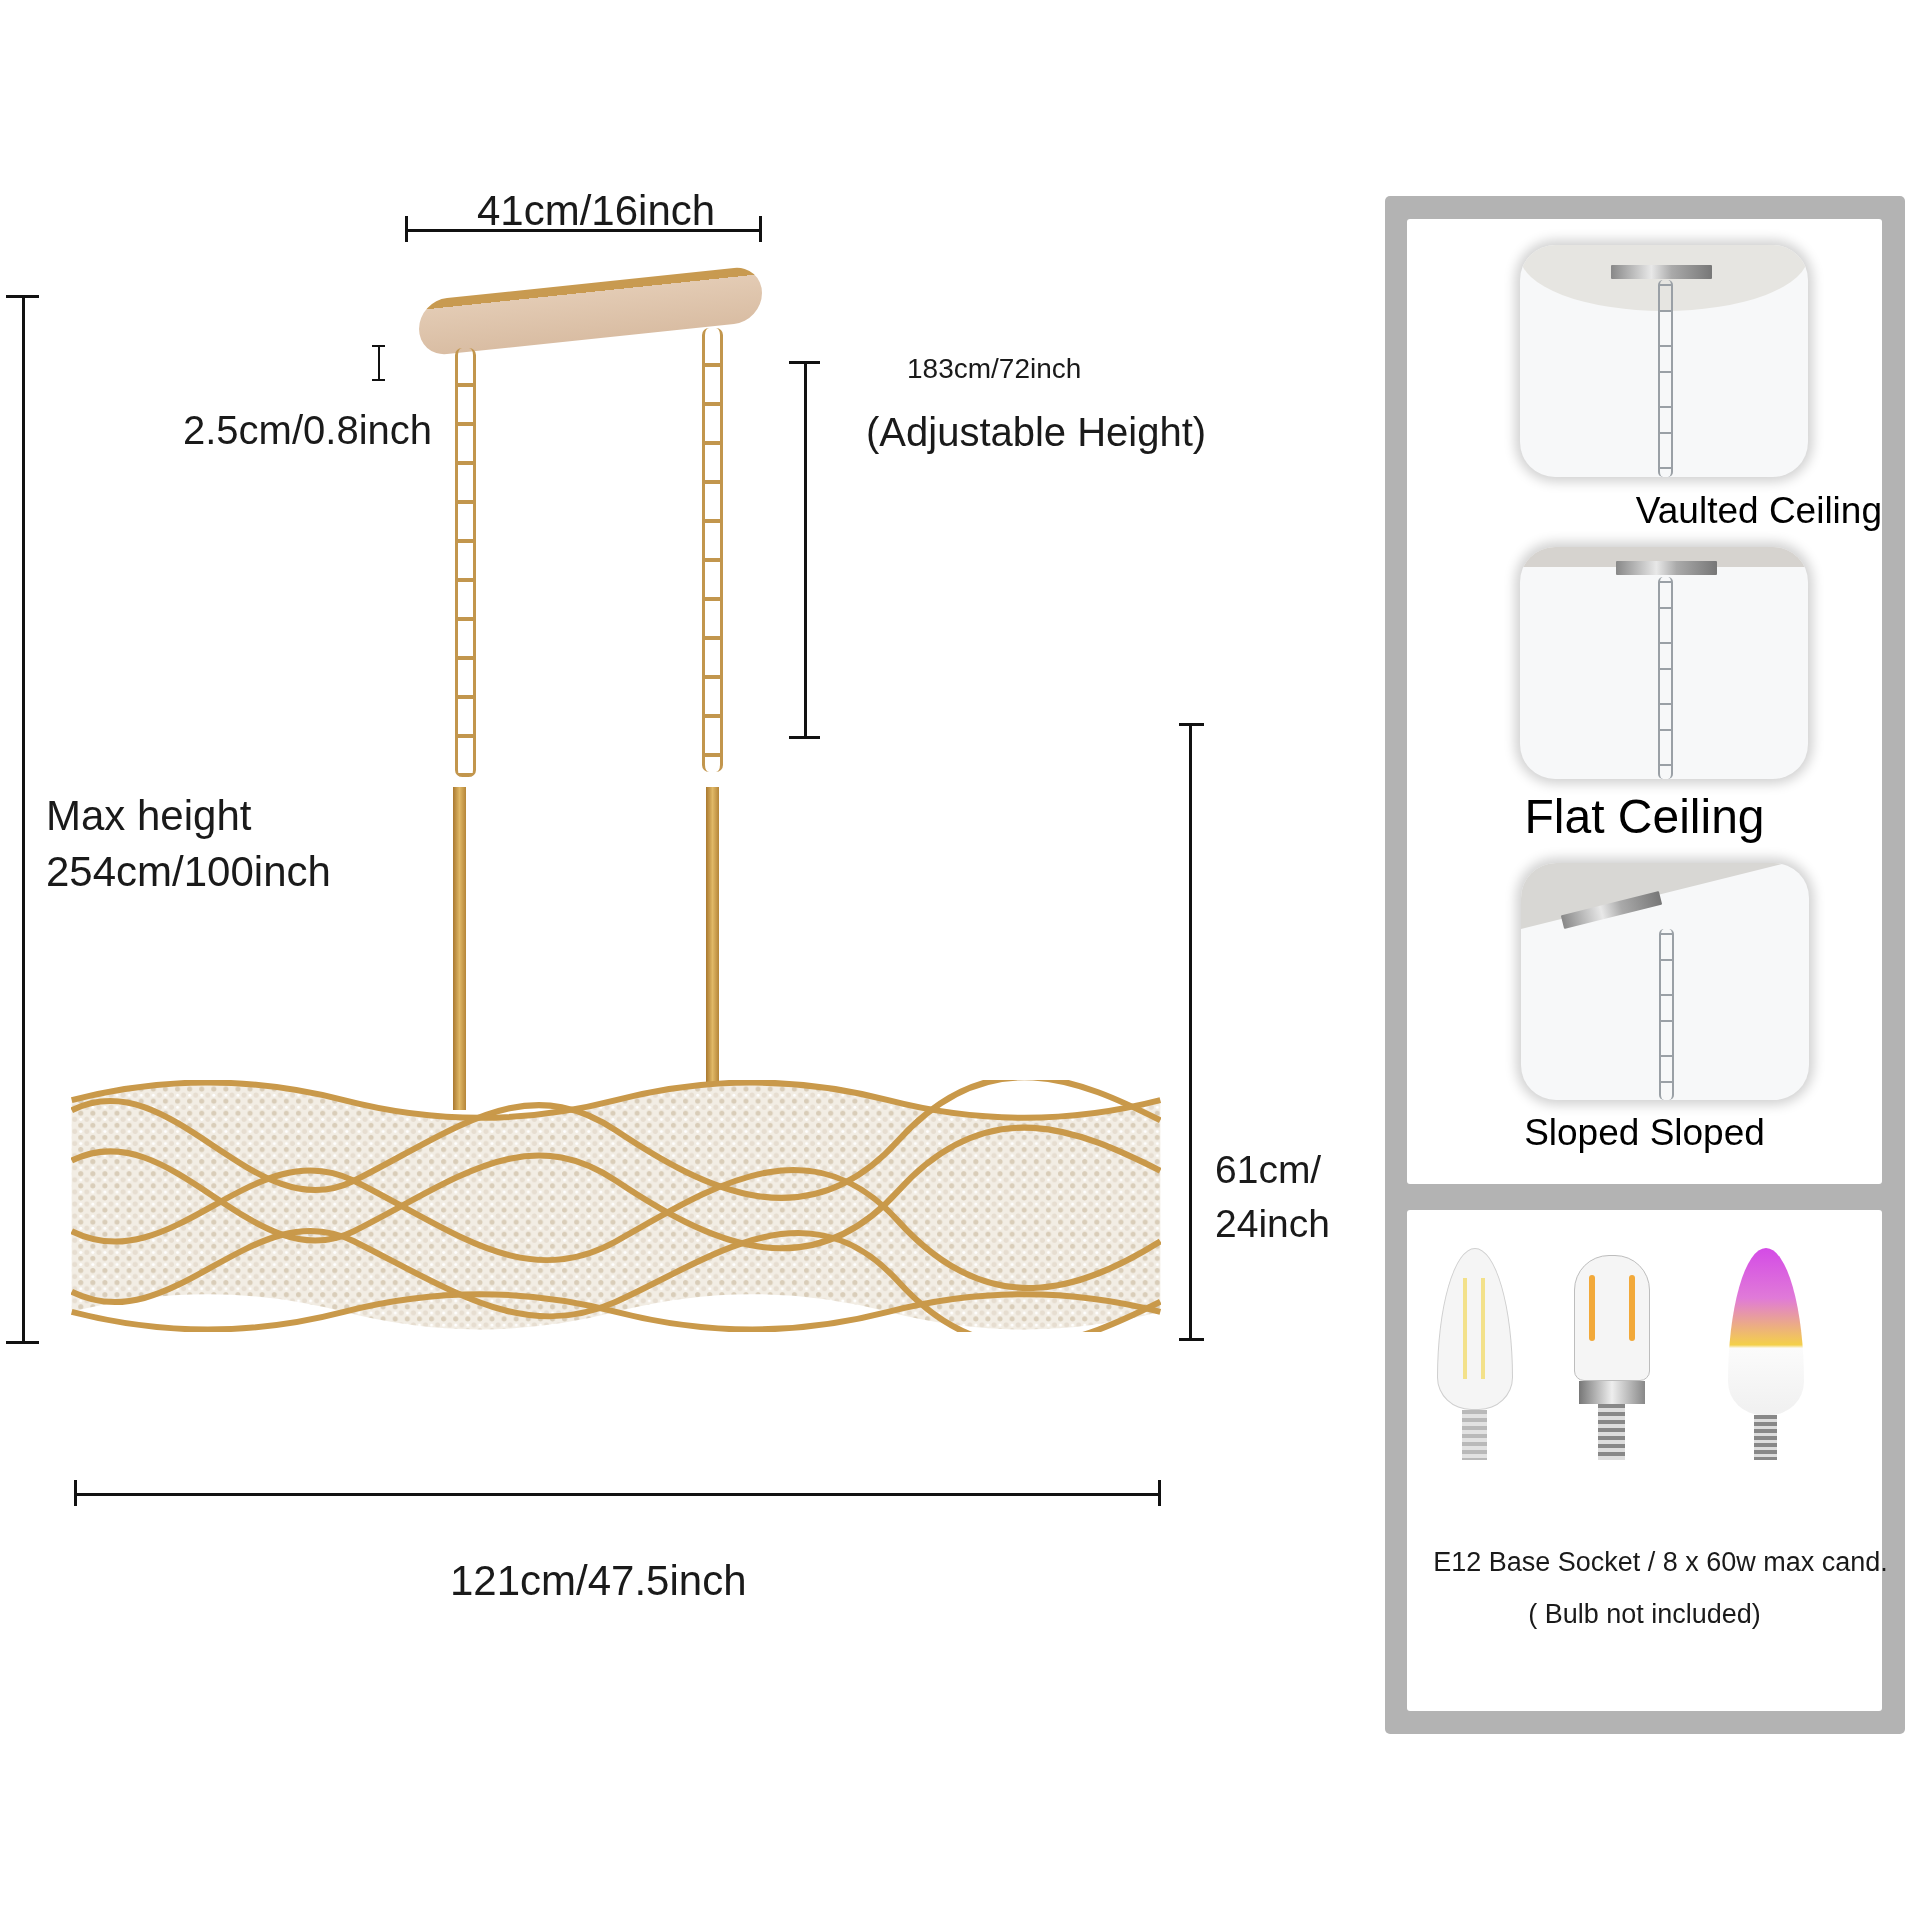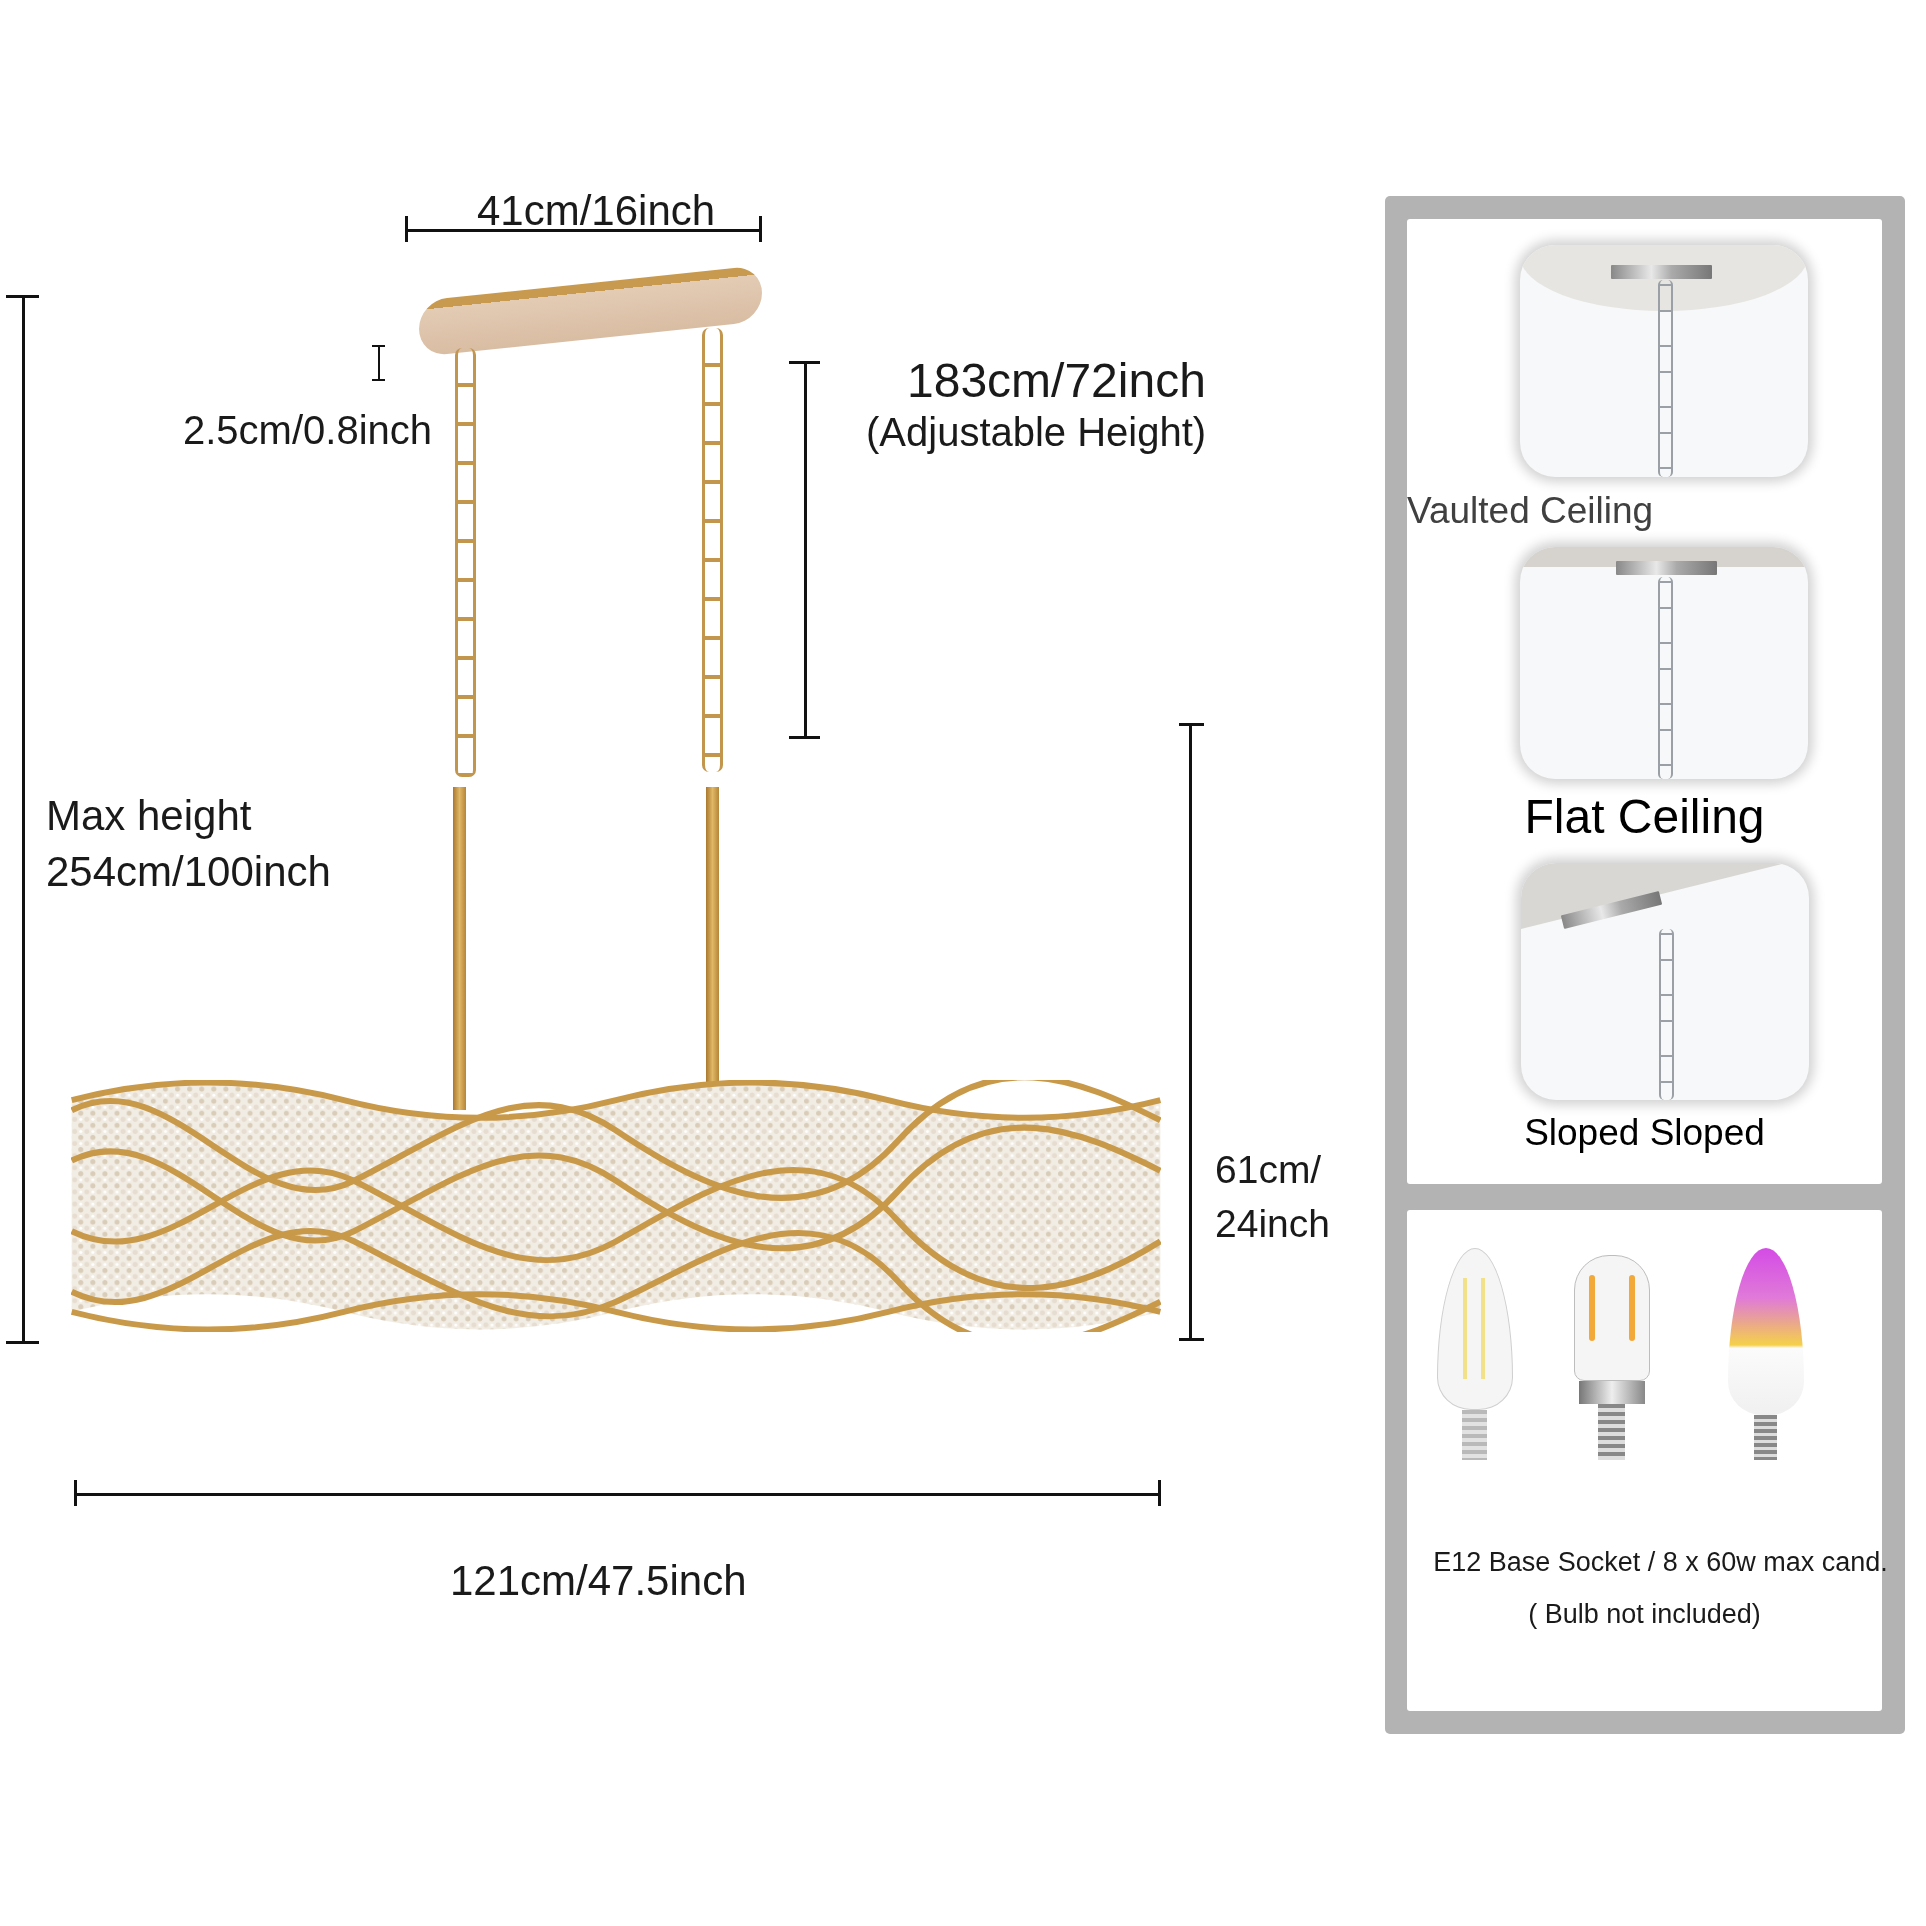--- a/index.html
+++ b/index.html
@@ -36,21 +36,21 @@
 
   <div class="abs" style="left:455px;top:348px;width:15px;height:429px;border-left:3px solid #c2964d;border-right:3px solid #c2964d;border-radius:7px;background:repeating-linear-gradient(180deg,transparent 0,transparent 35px,#c2964d 35px,#c2964d 39px);"></div>
   <div class="abs" style="left:702px;top:328px;width:15px;height:444px;border-left:3px solid #c2964d;border-right:3px solid #c2964d;border-radius:7px;background:repeating-linear-gradient(180deg,transparent 0,transparent 35px,#c2964d 35px,#c2964d 39px);"></div>
 
   <div class="abs gold" style="left:453px;top:787px;width:13px;height:323px;"></div>
   <div class="abs gold" style="left:706px;top:787px;width:13px;height:323px;"></div>
 
   <div class="line" style="left:789px;top:361px;width:31px;height:2.5px;"></div>
   <div class="line" style="left:804px;top:361px;width:2.5px;height:378px;"></div>
   <div class="line" style="left:789px;top:736px;width:31px;height:2.5px;"></div>
-  <div class="txt" style="left:907px;top:353px;font-size:48px;">183cm/72inch</div>
+  <div class="txt" style="left:907px;top:353px;font-size:28px;">183cm/72inch</div>
   <div class="txt" style="left:858px;top:410px;font-size:40px;margin-left:8px;">(Adjustable Height)</div>
 
   <div class="line" style="left:6px;top:295px;width:33px;height:2.5px;"></div>
   <div class="line" style="left:22px;top:295px;width:2.5px;height:1048px;"></div>
   <div class="line" style="left:6px;top:1341px;width:33px;height:2.5px;"></div>
   <div class="txt" style="left:46px;top:792px;font-size:42px;">Max height</div>
   <div class="txt" style="left:46px;top:848px;font-size:42px;">254cm/100inch</div>
 
   <div class="chandelier">
     <svg width="1090" height="252" viewBox="0 0 2160 500">
@@ -88,21 +88,21 @@
 
 <div class="panel-frame"></div>
 
 <div class="panel-box" style="left:1407px;top:219px;width:475px;height:965px;">
 
   <div class="ceil-card" style="left:113px;top:26px;height:232px;">
     <div class="abs" style="left:0;top:0;width:288px;height:66px;background:#e6e5e1;border-bottom-left-radius:60% 100%;border-bottom-right-radius:60% 100%;"></div>
     <div class="canopy" style="left:91px;top:20px;"></div>
     <div class="chain" style="top:35px;"></div>
   </div>
-  <div class="txt" style="left:0;width:475px;text-align:left;top:271px;font-size:37px;color:#404040;">Vaulted Ceiling</div>
+  <div class="txt" style="left:0;width:475px;text-align:right;top:271px;font-size:37px;color:#000000;">Vaulted Ceiling</div>
 
   <div class="ceil-card" style="left:113px;top:328px;height:232px;">
     <div class="abs" style="left:0;top:0;width:288px;height:20px;background:#d6d3cf;"></div>
     <div class="canopy" style="left:96px;top:14px;"></div>
     <div class="chain" style="top:30px;"></div>
   </div>
   <div class="txt" style="left:0;width:475px;text-align:center;top:570px;font-size:48px;color:#000;">Flat Ceiling</div>
 
   <div class="ceil-card" style="left:114px;top:644px;height:237px;">
     <div class="abs" style="left:-20px;top:-30px;width:353px;height:101px;background:#d8d7d4;transform:rotate(-14deg);transform-origin:left bottom;"></div>

